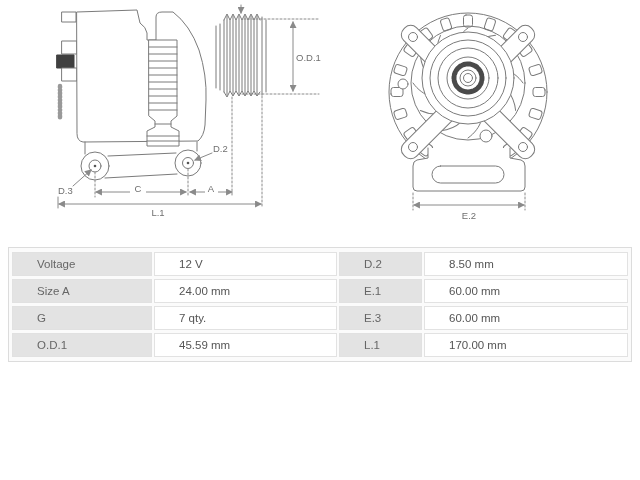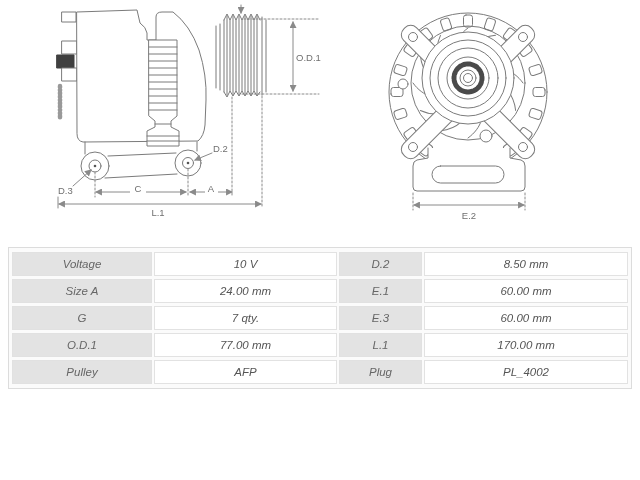--- a/index.html
+++ b/index.html
@@ -17,26 +17,25 @@
     padding:1px;
   }
   table.spec{
     width:100%;
     table-layout:fixed;
     border-collapse:separate;
     border-spacing:2px 3px;
     font-size:11.5px;
   }
   table.spec td{
-    padding:3px 10px;
+    padding:3px 24px;
     line-height:16px;
-    text-align:center;
+    text-align:left;
     white-space:nowrap;
     overflow:hidden;
-    font-style:italic;
   }
   td.lbl{
     background:#e3e3e3;
     border:1px solid #e1e1e1;
     color:#666666;
   }
   td.val{
     background:#ffffff;
     border:1px solid #e2e2e2;
     color:#555555;
@@ -212,43 +211,37 @@
   <table class="spec">
     <colgroup>
       <col style="width:140px">
         <col style="width:183px">
         <col style="width:83px">
         <col>
     </colgroup>
     <tbody>
       <tr>
         <td class="lbl">Voltage</td>
-        <td class="val">10 V</td>
+        <td class="val">12 V</td>
         <td class="lbl">D.2</td>
         <td class="val">8.50 mm</td>
       </tr>
       <tr>
         <td class="lbl">Size A</td>
         <td class="val">24.00 mm</td>
         <td class="lbl">E.1</td>
         <td class="val">60.00 mm</td>
       </tr>
       <tr>
         <td class="lbl">G</td>
         <td class="val">7 qty.</td>
         <td class="lbl">E.3</td>
         <td class="val">60.00 mm</td>
       </tr>
       <tr>
         <td class="lbl">O.D.1</td>
-        <td class="val">77.00 mm</td>
+        <td class="val">45.59 mm</td>
         <td class="lbl">L.1</td>
         <td class="val">170.00 mm</td>
-      </tr>
-      <tr>
-        <td class="lbl">Pulley</td>
-        <td class="val">AFP</td>
-        <td class="lbl">Plug</td>
-        <td class="val">PL_4002</td>
       </tr>
     </tbody>
   </table>
 </div>
 
 </body></html>

